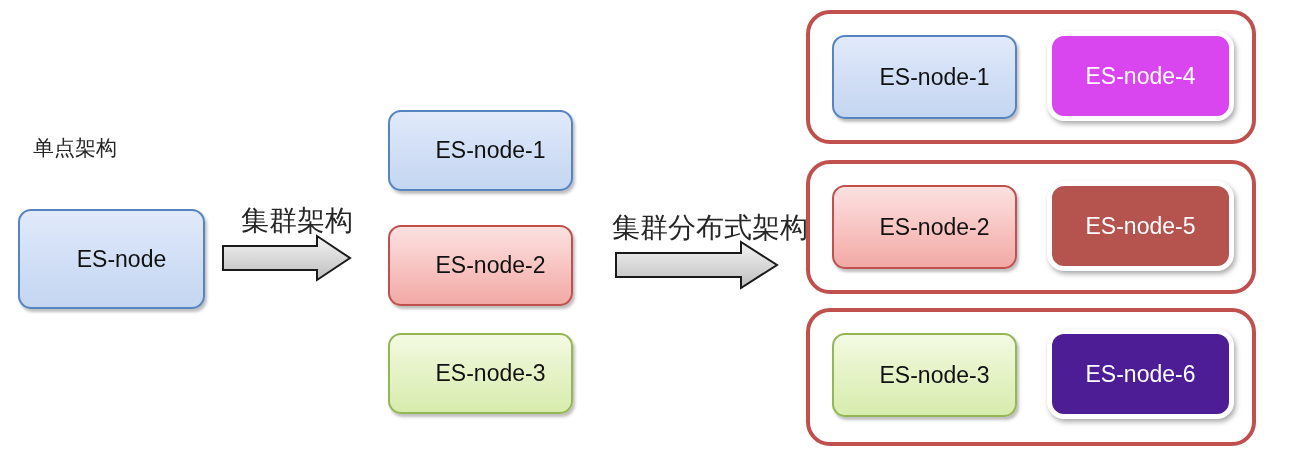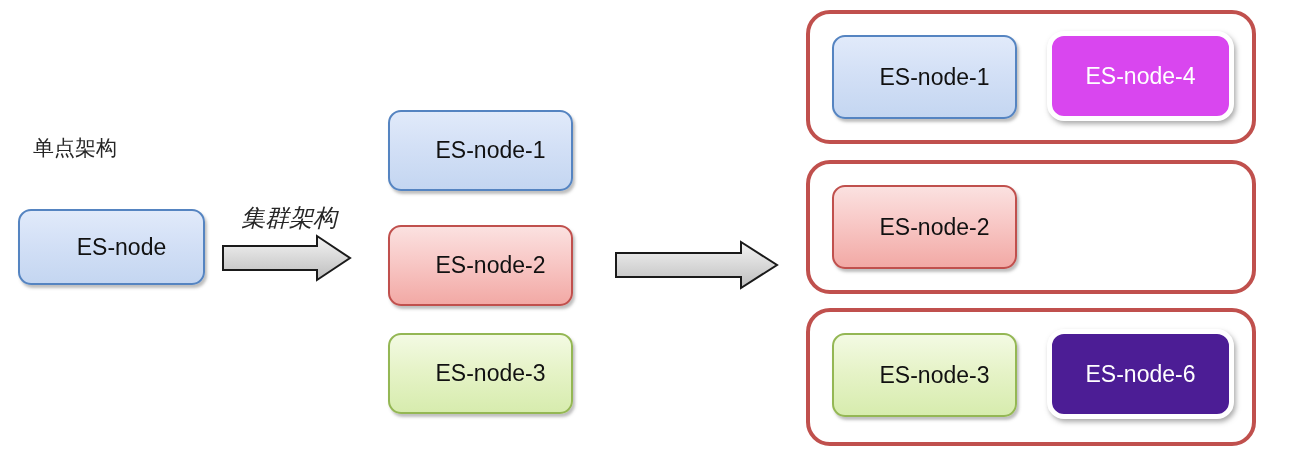--- a/index.html
+++ b/index.html
@@ -47,23 +47,23 @@
     color: #ffffff;
     border: 5px solid #ffffff;
     border-radius: 17px;
     box-shadow: 2px 3px 5px rgba(90,90,90,0.5);
   }
   .blue-solid  { background: #d946ef; }
   .red-solid   { background: #b5534f; }
   .green-solid { background: #4c1d95; }
 
   .stage1-label { left: 33px;  top: 134px; }
-  .stage1-node  { left: 18px;  top: 209px; width: 187px; height: 76px; }
+  .stage1-node  { left: 18px;  top: 209px; width: 187px; height: 100px; }
 
-  .arrow-label { position: absolute; font-size: 24px; color: #262626; font-weight: 500; white-space: nowrap; font-style: italic; }
+  .arrow-label { position: absolute; font-size: 28px; color: #262626; font-weight: 500; white-space: nowrap; }
   .arrow1-label { left: 241px; top: 202px; }
   .arrow2-label { left: 612px; top: 209px; }
   .arrow-svg { position: absolute; }
   .arrow1 { left: 221px; top: 234px; }
   .arrow2 { left: 614px; top: 240px; }
 
   .s2-node { left: 388px; width: 185px; height: 81px; }
   .s2-n1 { top: 110px; }
   .s2-n2 { top: 225px; }
   .s2-n3 { top: 333px; }
@@ -118,20 +118,21 @@
   <div class="node light blue-light s2-node s2-n1">
     <span>ES-node-1</span>
   </div>
   <div class="node light red-light s2-node s2-n2">
     <span>ES-node-2</span>
   </div>
   <div class="node light green-light s2-node s2-n3">
     <span>ES-node-3</span>
   </div>
 
+  <div class="arrow-label arrow2-label">集群分布式架构</div>
   <svg class="arrow-svg arrow2" width="166" height="50" viewBox="0 0 166 50">
     <defs>
       <linearGradient id="agrad2" x1="0" y1="0" x2="0" y2="1">
         <stop offset="0" stop-color="#f4f4f4"></stop>
         <stop offset="1" stop-color="#bdbdbd"></stop>
       </linearGradient>
     </defs>
     <polygon points="2,13 127,13 127,2 163,25 127,48 127,37 2,37" fill="url(#agrad2)" stroke="#1a1a1a" stroke-width="2" stroke-linejoin="miter"></polygon>
   </svg>
 
@@ -141,20 +142,23 @@
     </div>
     <div class="node solid blue-solid replica">
       <span>ES-node-4</span>
     </div>
   </div>
 
   <div class="group g2">
     <div class="node light red-light primary">
       <span>ES-node-2</span>
     </div>
+    <div class="node solid red-solid replica">
+      <span>ES-node-5</span>
+    </div>
   </div>
 
   <div class="group g3">
     <div class="node light green-light primary">
       <span>ES-node-3</span>
     </div>
     <div class="node solid green-solid replica">
       <span>ES-node-6</span>
     </div>
   </div>

